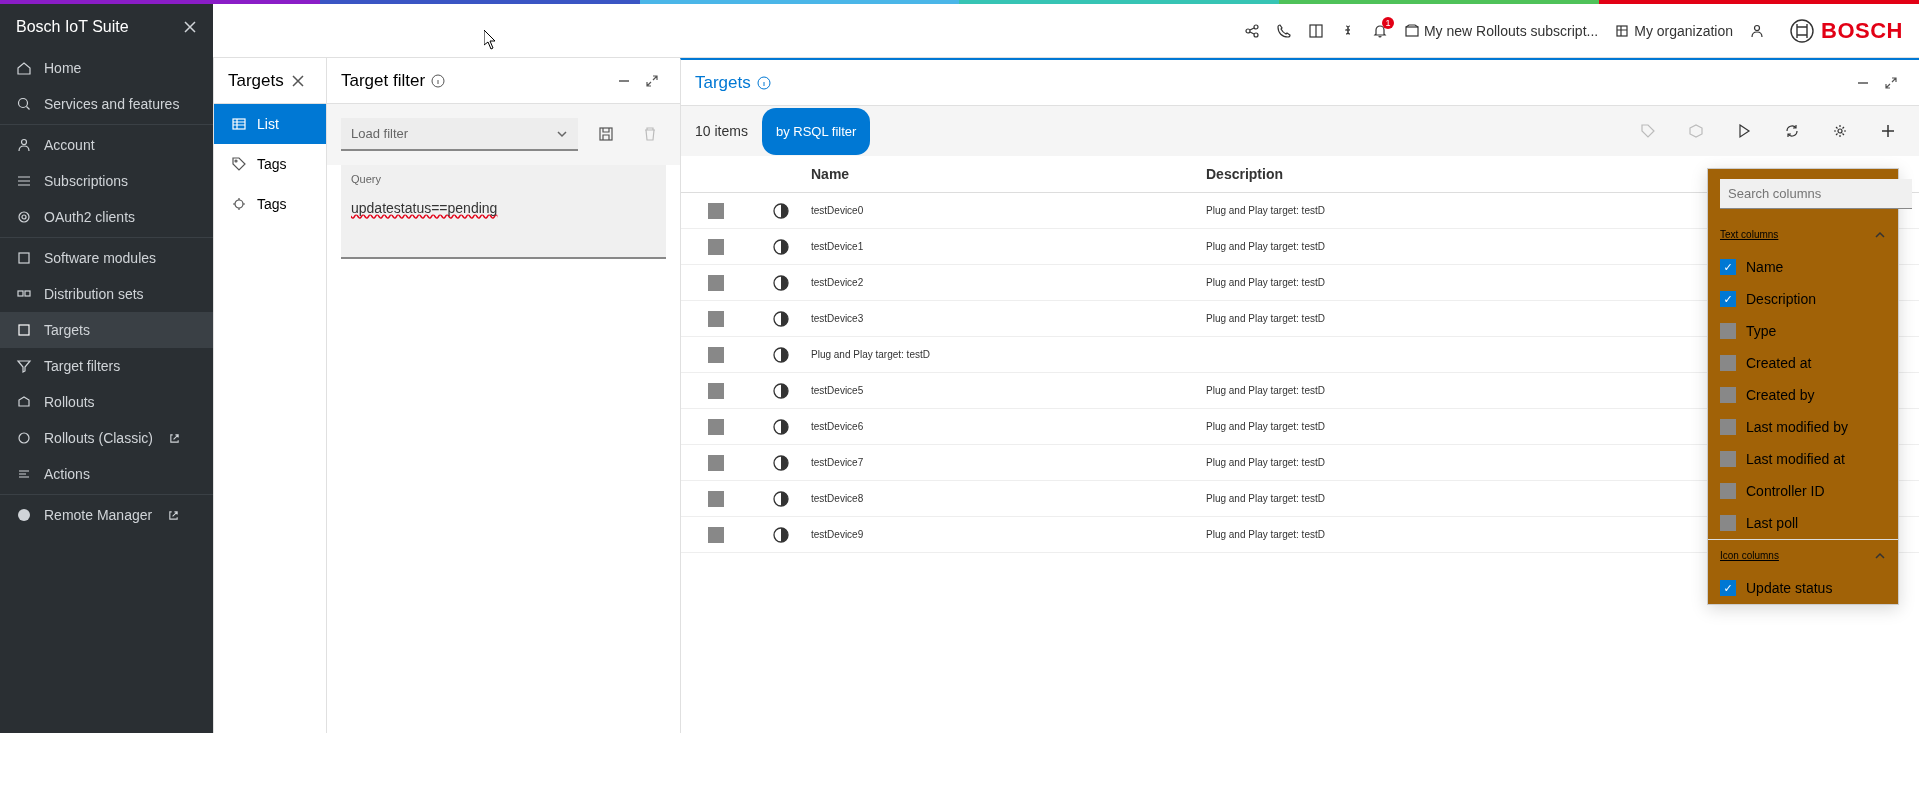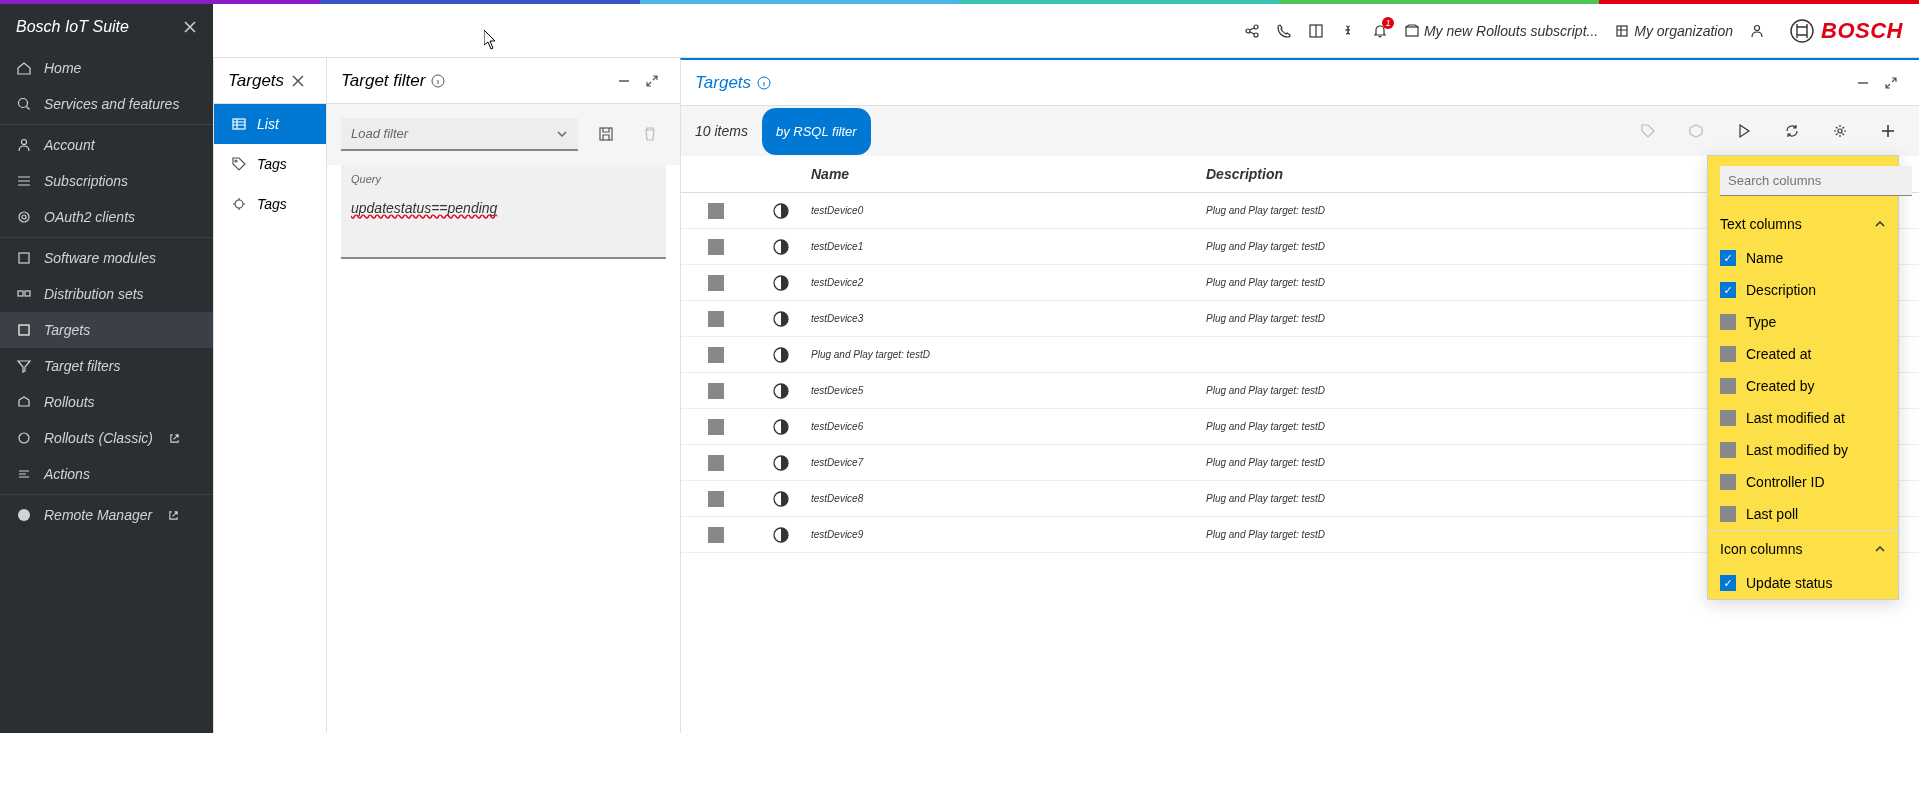--- a/index.html
+++ b/index.html
@@ -10,21 +10,21 @@
 
 .topbar { height: 54px; display: flex; align-items: center; padding: 0 16px; border-bottom: 1px solid #e0e0e0; }
 .topbar-spacer { flex: 1; }
 .topbar-icon { width: 32px; height: 32px; display: flex; align-items: center; justify-content: center; color: #333; cursor: pointer; position: relative; }
 .topbar-item { display: flex; align-items: flex-end; padding: 0 8px; color: #333; font-size: 14px; cursor: pointer; }
 .topbar-item svg, .topbar-icon svg { flex-shrink: 0; }
 .badge { position: absolute; top: 2px; right: 2px; background: #e20015; color: #fff; font-size: 9px; width: 12px; height: 12px; border-radius: 50%; display: flex; align-items: center; justify-content: center; }
 .bosch-logo { margin-left: 16px; display: flex; align-items: center; color: #e20015; font-weight: 700; font-size: 22px; letter-spacing: 0.5px; }
 .bosch-logo svg { margin-right: 6px; }
 
-.main-layout { display: flex; height: calc(100% - 58px); font-style: italic; }
+.main-layout { display: flex; height: calc(100% - 58px); }
 
 .sidebar { width: 213px; background: #2a2f33; color: #d0d4d8; display: flex; flex-direction: column; padding-top: 0; }
 .sidebar-header { display: flex; align-items: center; justify-content: space-between; padding: 14px 16px; color: #fff; font-size: 16px; }
 .sidebar-item { display: flex; align-items: center; padding: 10px 16px; font-size: 14px; cursor: pointer; gap: 12px; }
 .sidebar-item.active { background: #3a4045; }
 .sidebar hr { border: none; border-top: 1px solid #3a4045; margin: 2px 0; }
 .ext-icon { margin-left: 4px; }
 
 .panel { border-left: 1px solid #e0e0e0; display: flex; flex-direction: column; }
 .panel-header { height: 46px; display: flex; align-items: center; padding: 0 14px; border-bottom: 1px solid #e0e0e0; font-size: 17px; }
@@ -61,24 +61,24 @@
 .th-name { width: 395px; padding-left: 0; }
 .th-desc { flex: 1; padding-left: 0; }
 .trow { display: flex; align-items: center; border-bottom: 1px solid #eee; height: 36px; font-size: 10px; color: #333; }
 .td-check { width: 70px; display: flex; justify-content: center; }
 .td-status { width: 60px; display: flex; justify-content: center; }
 .td-name { width: 395px; }
 .td-desc { flex: 1; white-space: nowrap; overflow: hidden; text-overflow: ellipsis; }
 .chk-sq { width: 16px; height: 16px; background: #888; }
 .status-circ { width: 16px; height: 16px; }
 
-.dropdown-popup { position: absolute; top: 155px; right: 20px; width: 192px; background: #fde047; border: 1px solid #ccc; box-shadow: 0 4px 16px rgba(0,0,0,0.15); z-index: 100; }
+.dropdown-popup { position: absolute; top: 168px; right: 20px; width: 192px; background: #a16207; border: 1px solid #ccc; box-shadow: 0 4px 16px rgba(0,0,0,0.15); z-index: 100; }
 .dropdown-search { display: flex; align-items: center; padding: 10px 12px; gap: 8px; }
 .dropdown-search input { flex: 1; border: none; border-bottom: 1px solid #888; background: #f0f0f0; padding: 7px 8px; font-size: 13px; outline: none; }
-.dd-section { display: flex; align-items: center; justify-content: space-between; padding: 10px 12px; font-size: 14px; cursor: pointer; }
+.dd-section { display: flex; justify-content: space-between; padding: 10px 12px; font-size: 10px; cursor: pointer; text-decoration: underline; }
 .dd-item { display: flex; align-items: center; padding: 8px 12px; gap: 10px; font-size: 14px; cursor: pointer; }
 .dd-chk { width: 16px; height: 16px; background: #888; flex-shrink: 0; }
 .dd-chk.checked { background: #0078d4; display: flex; align-items: center; justify-content: center; }
 .dd-chk.checked::after { content: "✓"; color: #fff; font-size: 11px; }
 
 .cursor-arrow { position: absolute; top: 30px; left: 484px; z-index: 200; pointer-events: none; }
 
 svg { display: block; }
 </style>
 </head>
@@ -568,25 +568,25 @@
       <div class="dd-item">
         <span class="dd-chk "></span>
         <span>Created at</span>
       </div>
       <div class="dd-item">
         <span class="dd-chk "></span>
         <span>Created by</span>
       </div>
       <div class="dd-item">
         <span class="dd-chk "></span>
+        <span>Last modified by</span>
+      </div>
+      <div class="dd-item">
+        <span class="dd-chk "></span>
         <span>Last modified at</span>
-      </div>
-      <div class="dd-item">
-        <span class="dd-chk "></span>
-        <span>Last modified by</span>
       </div>
       <div class="dd-item">
         <span class="dd-chk "></span>
         <span>Controller ID</span>
       </div>
       <div class="dd-item">
         <span class="dd-chk "></span>
         <span>Last poll</span>
       </div>
     </div>

